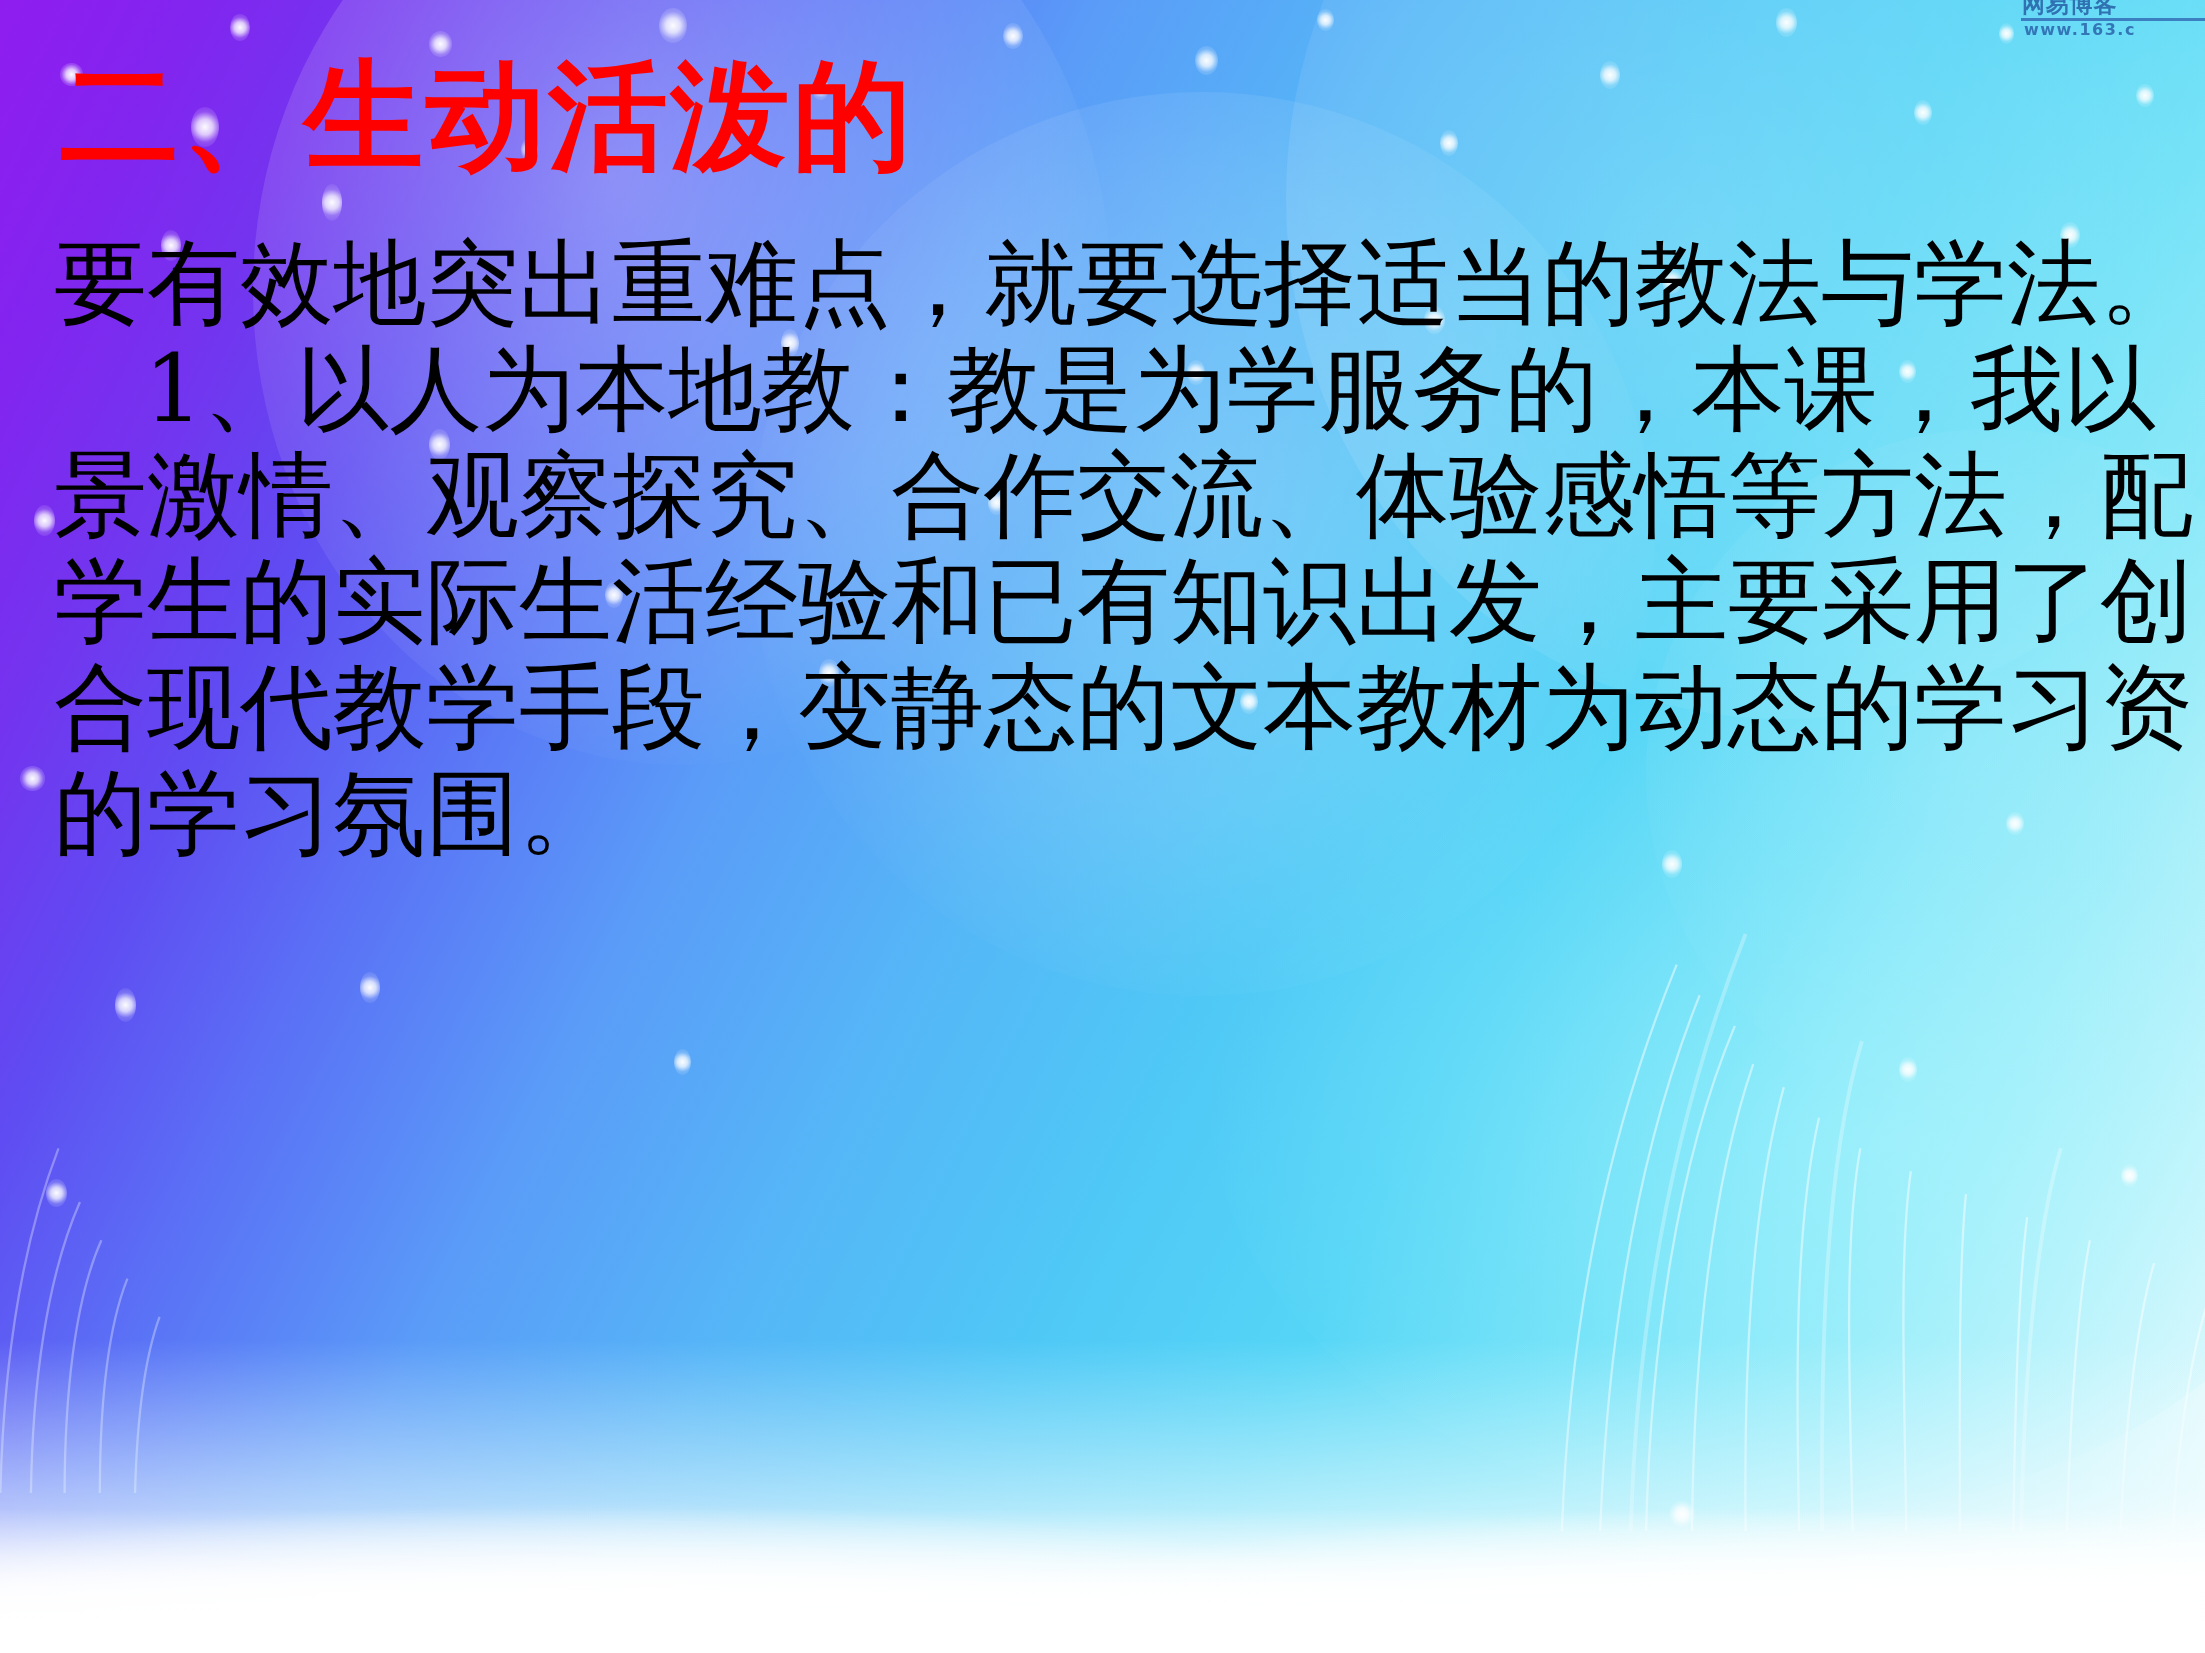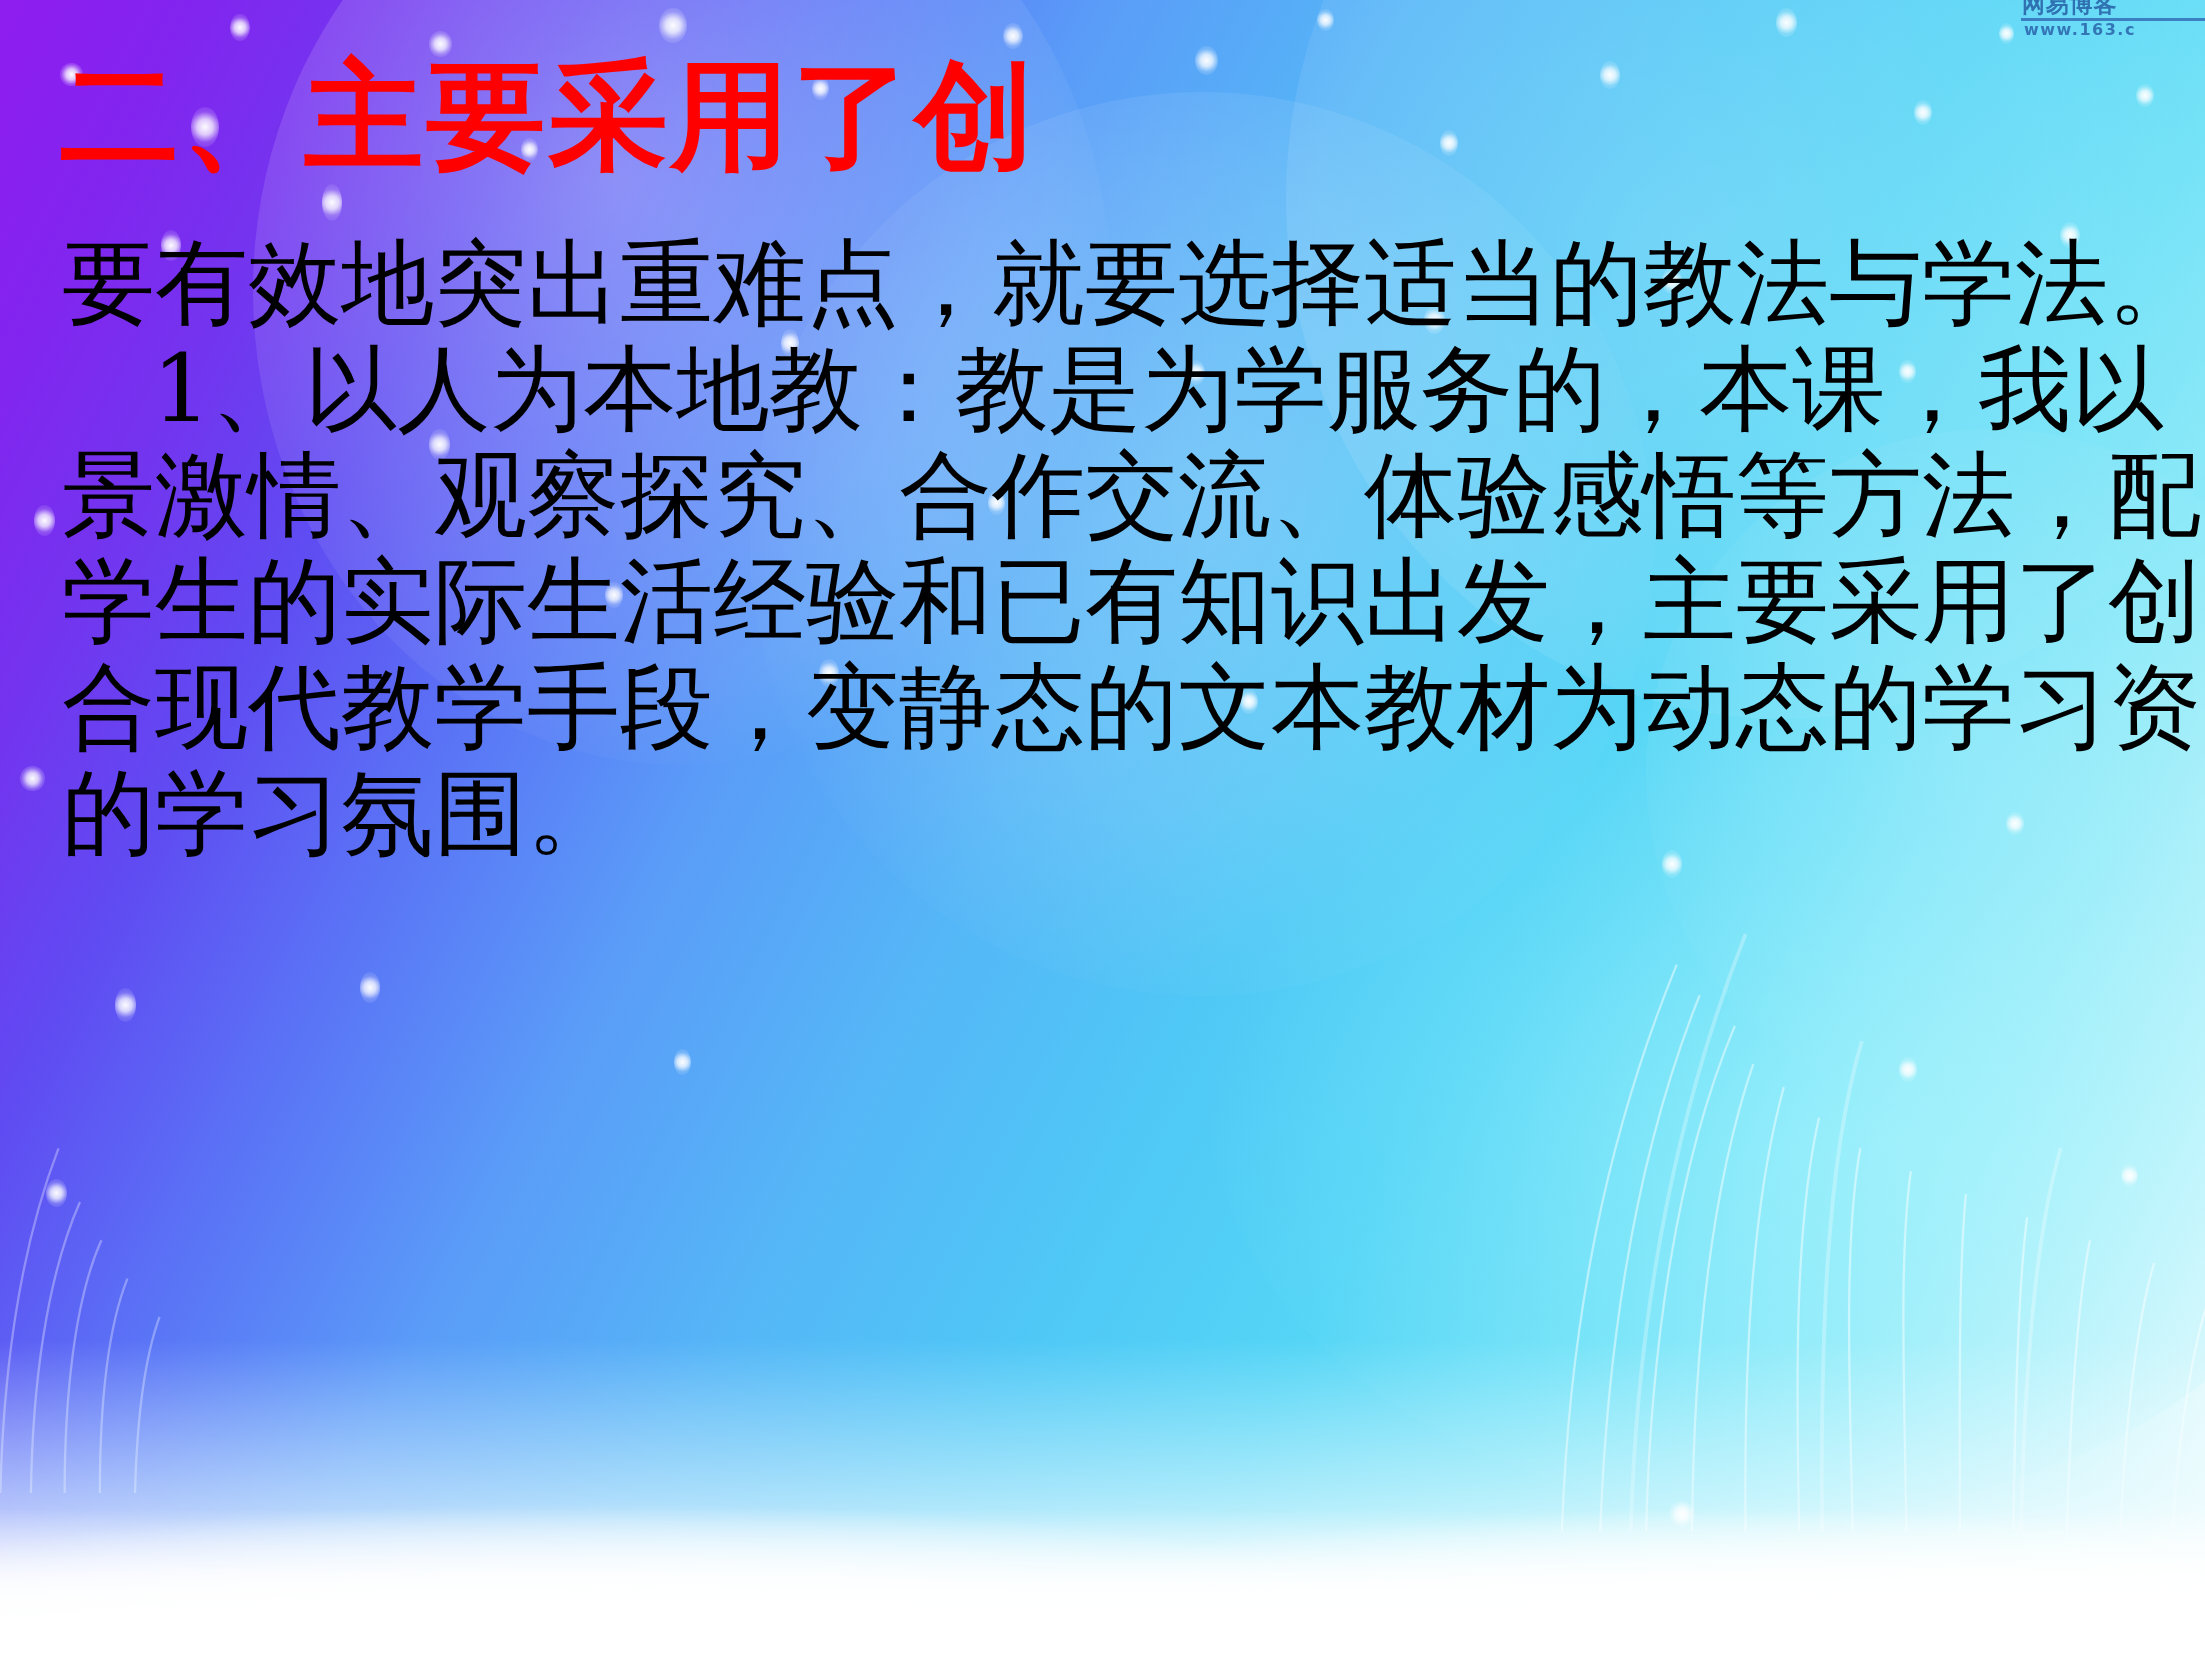--- a/index.html
+++ b/index.html
@@ -190,21 +190,20 @@
     top: 230px;
     width: 2098px;
   }
   .body-line {
     color: #000000;
     font-size: 93px;
     line-height: 106px;
     white-space: nowrap;
     font-family: "DejaVu Serif", "Liberation Serif", serif;
     letter-spacing: 0px;
-    margin-left: 8px;
   }
   .indent { padding-left: 90px; }
 </style>
 </head>
 <body>
 
 <div id="slide">
 
   <div class="bg-base"></div>
   <div class="bubble b1"></div>
@@ -291,21 +290,21 @@
   <div class="flake" style="left:1669px;top:1501px; width:26px; height:26px;"></div>
   <div class="flake" style="left:1822px;top:1600px; width:23px; height:23px;"></div>
 
   <div class="watermark">
     <div class="wm-top">网易博客</div>
     <div class="wm-rule"></div>
     <div class="wm-bot">www.163.c</div>
   </div>
 
   <div class="content">
-    <div class="slide-title">二、主要采用了创</div>
+    <div class="slide-title">二、生动活泼的</div>
     <div class="body-block" id="body-block">
         <div>
           <div class="body-line">要有效地突出重难点，就要选择适当的教法与学法。</div>
         </div>
         <div>
           <div class="body-line indent">1、以人为本地教：教是为学服务的，本课，我以</div>
           <div class="body-line">景激情、观察探究、合作交流、体验感悟等方法，配</div>
           <div class="body-line">学生的实际生活经验和已有知识出发，主要采用了创</div>
           <div class="body-line">合现代教学手段，变静态的文本教材为动态的学习资</div>
           <div class="body-line">的学习氛围。</div>

